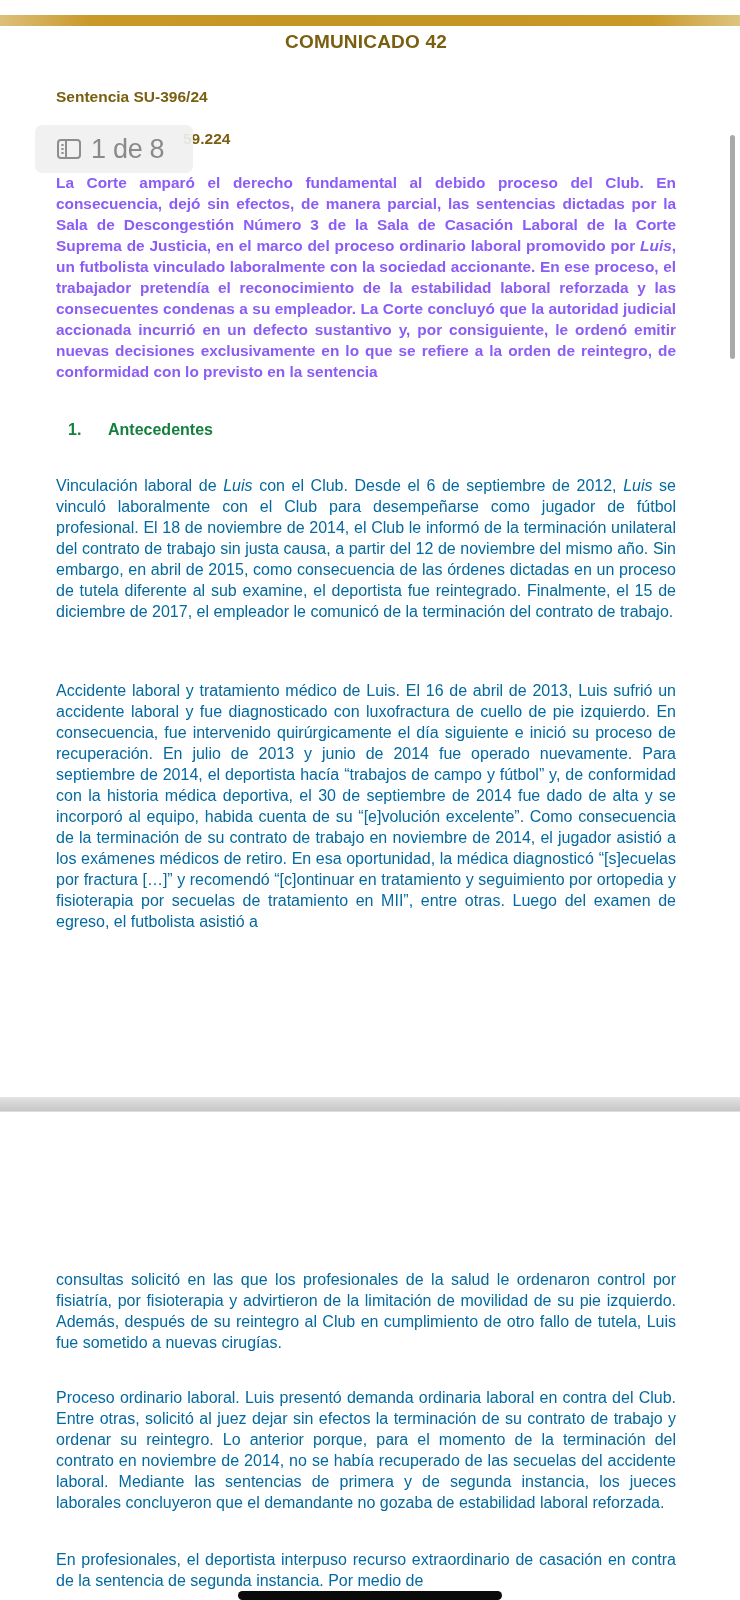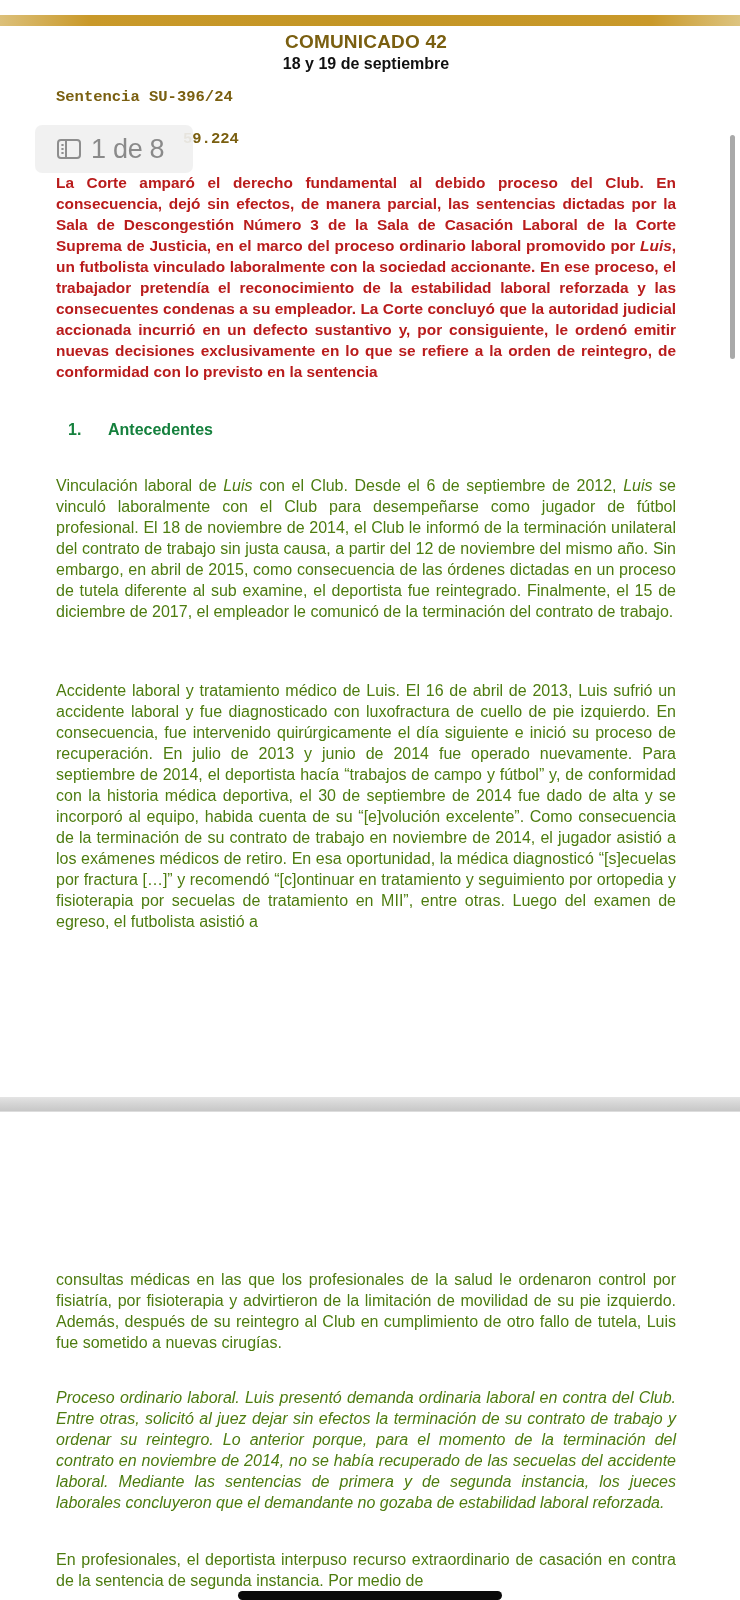--- a/index.html
+++ b/index.html
@@ -57,59 +57,59 @@
       width: 732px;
       text-align: center;
       font-family: "Liberation Sans", sans-serif;
       font-size: 16px;
       font-weight: bold;
       color: #111111;
     }
     .meta {
       position: absolute;
       left: 56px;
-      font-family: Liberation Mono, monospace;
+      font-family: Liberation Sans, sans-serif;
       font-size: 15.5px;
       font-weight: bold;
       color: #7a5f10;
     }
     .meta-1 { top: 73px; }
     .meta-2 { top: 94px; }
     .meta-3 { top: 115px; }
 
     .para {
       position: absolute;
       left: 56px;
       width: 620px;
       text-align: justify;
       font-family: "Liberation Sans", sans-serif;
       font-size: 16px;
       line-height: 21px;
-      color: #b91c1c;
+      color: #8b5cf6;
       margin: 0;
       hyphens: none;
     }
     .para.bold { font-weight: bold; font-size: 15.4px; }
-    .para.light { font-weight: normal; color: #4d7c0f; }
+    .para.light { font-weight: normal; color: #0369a1; }
     .summary { top: 157px; }
     .section-heading {
       position: absolute;
       top: 406px;
       left: 68px;
       font-family: "Liberation Sans", sans-serif;
       font-size: 16px;
       font-weight: bold;
       color: #15803d;
     }
     .section-heading .num { display: inline-block; width: 40px; }
     .p-vinculacion { top: 460px; }
     .p-accidente { top: 665px; }
 
     .p2-cont { top: 157px; }
-    .p2-proceso { top: 275px; font-style: italic; }
+    .p2-proceso { top: 275px; }
     .p2-consec { top: 437px; }
 
     .page-gap {
       position: absolute;
       left: 0;
       top: 1082px;
       width: 740px;
       height: 15px;
       background: linear-gradient(to bottom, #e4e4e4, #d6d6d6 40%, #c8c8c8 90%, #e8e8e8);
     }
@@ -184,39 +184,38 @@
     .underline-span { }
   </style>
 </head>
 <body>
 
 <div class="viewer">
 
   <div class="page page-1">
     <div class="top-band"></div>
     <div class="header-title">COMUNICADO 42</div>
-    <div class="header-date">18 y 19 de septiembre</div>
 
     <div class="meta meta-1">Sentencia SU-396/24</div>
     <div class="meta meta-3" style="left:183px;">59.224</div>
 
     <p class="para bold summary">La Corte amparó el derecho fundamental al debido proceso del Club. En consecuencia, dejó sin efectos, de manera parcial, las sentencias dictadas por la Sala de Descongestión Número 3 de la Sala de Casación Laboral de la Corte Suprema de Justicia, en el marco del proceso ordinario laboral promovido por <i>Luis</i>, un futbolista vinculado laboralmente con la sociedad accionante. En ese proceso, el trabajador pretendía el reconocimiento de la estabilidad laboral reforzada y las consecuentes condenas a su empleador. La Corte concluyó que la autoridad judicial accionada incurrió en un defecto sustantivo y, por consiguiente, le ordenó emitir nuevas decisiones exclusivamente en lo que se refiere a la orden de reintegro, de conformidad con lo previsto en la sentencia</p>
 
     <div class="section-heading">
       <span class="num">1.</span><span>Antecedentes</span>
     </div>
 
     <p class="para light p-vinculacion">Vinculación laboral de <i>Luis</i> con el Club. Desde el 6 de septiembre de 2012, <i>Luis</i> se vinculó laboralmente con el Club para desempeñarse como jugador de fútbol profesional. El 18 de noviembre de 2014, el Club le informó de la terminación unilateral del contrato de trabajo sin justa causa, a partir del 12 de noviembre del mismo año. Sin embargo, en abril de 2015, como consecuencia de las órdenes dictadas en un proceso de tutela diferente al sub examine, el deportista fue reintegrado. Finalmente, el 15 de diciembre de 2017, el empleador le comunicó de la terminación del contrato de trabajo.</p>
     <p class="para light p-accidente">Accidente laboral y tratamiento médico de Luis. El 16 de abril de 2013, Luis sufrió un accidente laboral y fue diagnosticado con luxofractura de cuello de pie izquierdo. En consecuencia, fue intervenido quirúrgicamente el día siguiente e inició su proceso de recuperación. En julio de 2013 y junio de 2014 fue operado nuevamente. Para septiembre de 2014, el deportista hacía “trabajos de campo y fútbol” y, de conformidad con la historia médica deportiva, el 30 de septiembre de 2014 fue dado de alta y se incorporó al equipo, habida cuenta de su “[e]volución excelente”. Como consecuencia de la terminación de su contrato de trabajo en noviembre de 2014, el jugador asistió a los exámenes médicos de retiro. En esa oportunidad, la médica diagnosticó “[s]ecuelas por fractura […]” y recomendó “[c]ontinuar en tratamiento y seguimiento por ortopedia y fisioterapia por secuelas de tratamiento en MII”, entre otras. Luego del examen de egreso, el futbolista asistió a</p>
   </div>
 
   <div class="page-gap"></div>
 
   <div class="page page-2">
-    <p class="para light p2-cont">consultas médicas en las que los profesionales de la salud le ordenaron control por fisiatría, por fisioterapia y advirtieron de la limitación de movilidad de su pie izquierdo. Además, después de su reintegro al Club en cumplimiento de otro fallo de tutela, Luis fue sometido a nuevas cirugías.</p>
+    <p class="para light p2-cont">consultas solicitó en las que los profesionales de la salud le ordenaron control por fisiatría, por fisioterapia y advirtieron de la limitación de movilidad de su pie izquierdo. Además, después de su reintegro al Club en cumplimiento de otro fallo de tutela, Luis fue sometido a nuevas cirugías.</p>
     <p class="para light p2-proceso">Proceso ordinario laboral. Luis presentó demanda ordinaria laboral en contra del Club. Entre otras, solicitó al juez dejar sin efectos la terminación de su contrato de trabajo y ordenar su reintegro. Lo anterior porque, para el momento de la terminación del contrato en noviembre de 2014, no se había recuperado de las secuelas del accidente laboral. Mediante las sentencias de primera y de segunda instancia, los jueces laborales concluyeron que el demandante no gozaba de estabilidad laboral reforzada.</p>
     <p class="para light p2-consec"><span>En profesionales, e</span><span class="underline-span">l deportista interpuso recurso</span><span> extraordinario de casación en contra de la sentencia de segunda instancia. Por medio de</span></p>
   </div>
 
   <div class="page-indicator">
     <span class="sidebar-icon">
         <span class="dots"></span>
       </span>
     <span class="page-count">1 de 8</span>
   </div>

